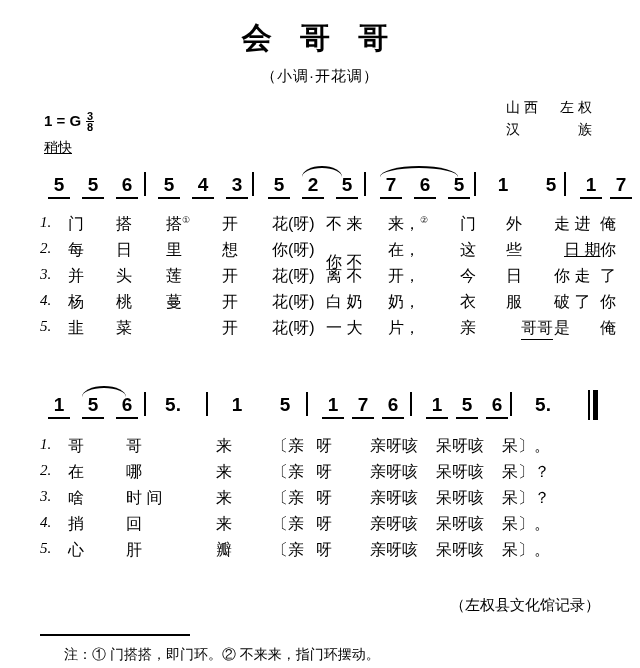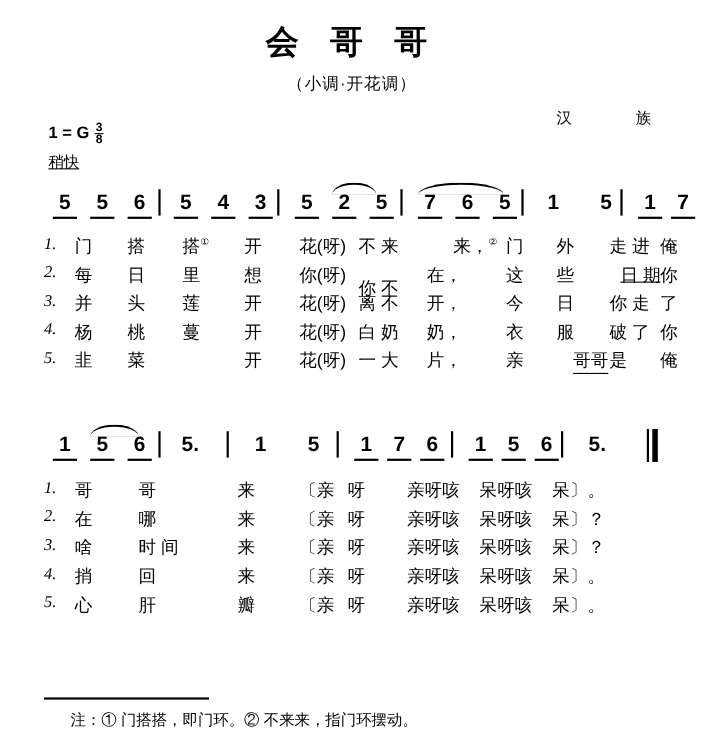--- a/index.html
+++ b/index.html
@@ -118,20 +118,24 @@
 </style>
 </head>
 <body>
 
 <div class="page">
 
   <div class="title">会 哥 哥</div>
   <div class="subtitle">（小调·开花调）</div>
 
   <div class="credits">
+    <div>
+        <span>山 西</span>
+        <span>左 权</span>
+      </div>
     <div>
         <span>汉</span>
         <span>族</span>
       </div>
   </div>
 
   <div class="keyblock">
     <div class="keyline">
       <span>1 = G</span>
       <span class="frac">
@@ -196,21 +200,21 @@
 
   <div class="lyrics" id="lyrics-top" style="top:196px;">
       <div class="lrow">
         <span class="lnum">1.</span>
         <span class="ltok" style="left: 28px;">门</span>
         <span class="ltok" style="left: 76px;">搭</span>
         <span class="ltok" style="left: 126px;">搭<span class="sup">①</span></span>
         <span class="ltok" style="left: 182px;">开</span>
         <span class="ltok" style="left: 232px;">花(呀)</span>
         <span class="ltok" style="left: 286px;">不 来</span>
-        <span class="ltok" style="left: 348px; margin-left: 24px;">来，<span class="sup">②</span></span>
+        <span class="ltok" style="left: 348px;">来，<span class="sup">②</span></span>
         <span class="ltok" style="left: 420px;">门</span>
         <span class="ltok" style="left: 466px;">外</span>
         <span class="ltok" style="left: 514px; text-align: right;">走 进</span>
         <span class="ltok" style="left: 560px;">俺</span>
       </div>
       <div class="lrow">
         <span class="lnum">2.</span>
         <span class="ltok" style="left: 28px;">每</span>
         <span class="ltok" style="left: 76px;">日</span>
         <span class="ltok" style="left: 126px;">里</span>
@@ -316,16 +320,17 @@
         <span class="ltok" style="left: 86px;">肝</span>
         <span class="ltok" style="left: 176px;">瓣</span>
         <span class="ltok" style="left: 232px;">〔亲</span>
         <span class="ltok" style="left: 276px;">呀</span>
         <span class="ltok" style="left: 330px;">亲呀咳</span>
         <span class="ltok" style="left: 396px;">呆呀咳</span>
         <span class="ltok" style="left: 462px;">呆〕。</span>
       </div>
     </div>
 
+  <div class="recorder">（左权县文化馆记录）</div>
   <div class="rule"></div>
   <div class="note">注：① 门搭搭，即门环。② 不来来，指门环摆动。</div>
 
 </div>
 
 </body></html>

